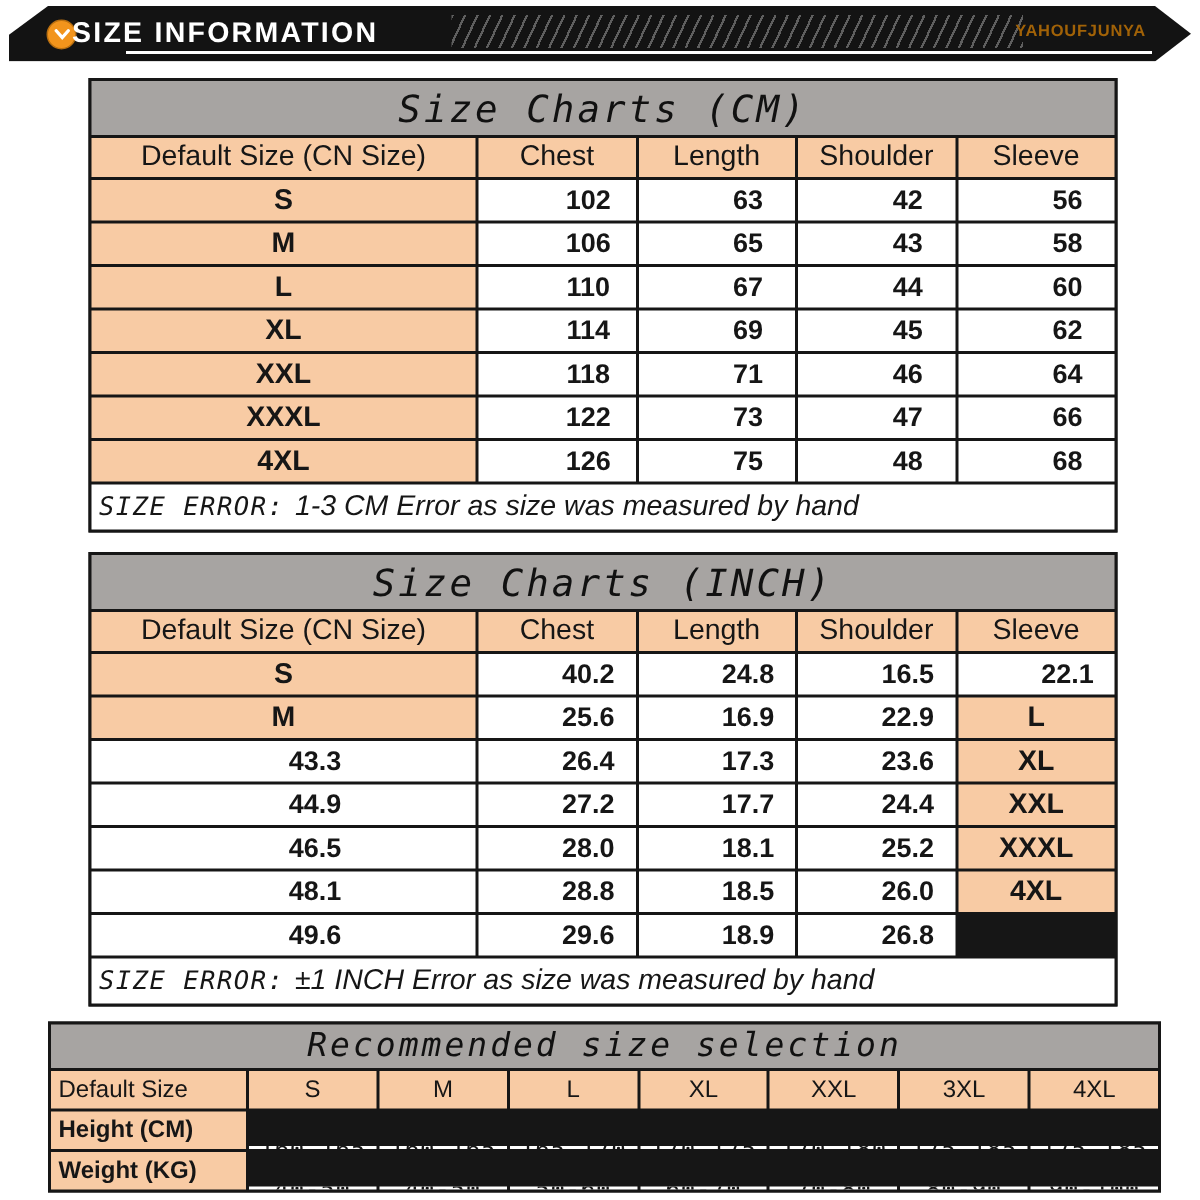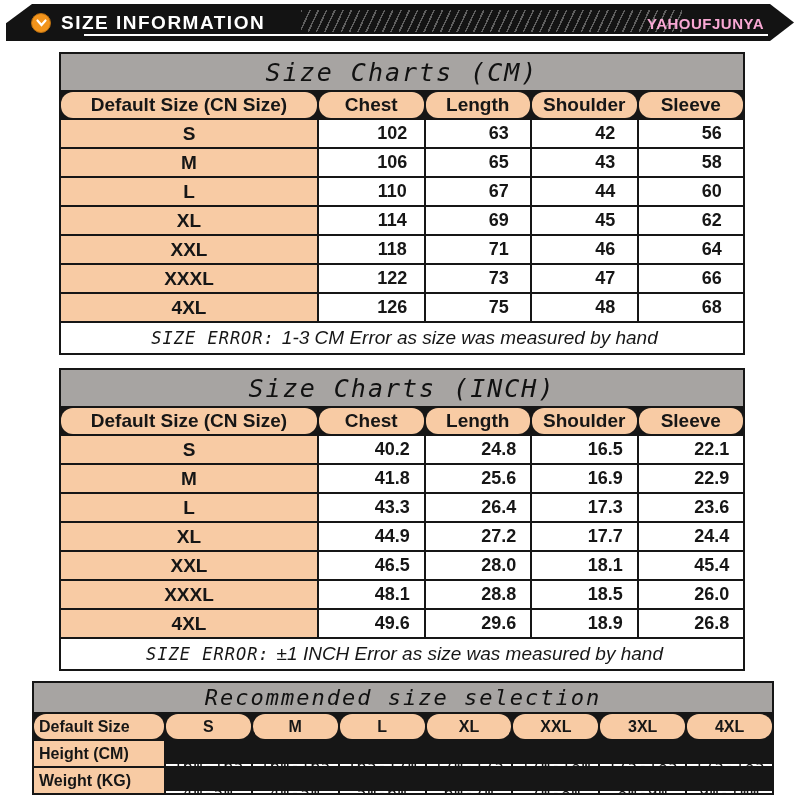--- a/index.html
+++ b/index.html
@@ -16,40 +16,40 @@
     position:absolute;left:295px;right:112px;top:6px;bottom:9px;
     background:repeating-linear-gradient(115deg, rgba(255,255,255,.32) 0 1.5px, transparent 1.5px 7.5px);
   }
   .banner-underline{position:absolute;left:78px;right:26px;bottom:5px;height:2px;background:#ffffff;}
   .icon-circle{
     position:absolute;left:25px;top:9px;width:20px;height:20px;border-radius:50%;
     background:#F2941C;border:1px solid #b96f10;box-sizing:border-box;
     display:flex;align-items:center;justify-content:center;
   }
   .banner-title{
-    position:absolute;left:55px;top:8px;color:#fff;font-size:19px;font-weight:bold;
+    position:absolute;left:42px;top:8px;color:#fff;font-size:19px;font-weight:bold;
     letter-spacing:1.5px;
   }
   .brand{
-    position:absolute;right:30px;top:11px;color:#f9a8d4;font-size:15px;font-weight:bold;letter-spacing:.5px;
+    position:absolute;right:30px;top:11px;color:#a16207;font-size:11px;font-weight:bold;letter-spacing:.5px;
   }
   
   .tbl{
     position:absolute;background:#161616;border:2px solid #161616;display:grid;gap:2px;box-sizing:content-box;
   }
   .cell{display:flex;align-items:center;justify-content:center;background:#ffffff;overflow:hidden;}
   .peach{background:#F8CBA4;}
   .gray{background:#A7A4A2;}
   .span-all{grid-column:1 / -1;font-style:italic;}
   .cjk{font-family:"DejaVu Sans Mono", monospace;font-weight:normal;}
   .t-title{font-size:25px;letter-spacing:2px;color:#111;}
-  .th{font-weight:bold;font-size:19px;border-radius:12px;}
+  .th{font-weight:normal;font-size:19px;}
   .size-lbl{font-weight:bold;font-size:19px;}
   .val{font-weight:bold;font-size:18px;padding-left:42px;}
-  .note{justify-content:center;padding-left:5px;gap:7px;}
+  .note{justify-content:flex-start;padding-left:5px;gap:7px;}
   .note-prefix{font-family:"DejaVu Sans Mono", monospace;font-size:17px;letter-spacing:1px;}
   .note-text{font-size:19px;}
   #tbl-cm{left:59px;top:52px;width:682px;
     grid-template-columns:256px 1fr 1fr 1fr 1fr;
     grid-template-rows:36px 26px repeat(7,27px) 30px;}
   #tbl-inch{left:59px;top:368px;width:682px;
     grid-template-columns:256px 1fr 1fr 1fr 1fr;
     grid-template-rows:36px 26px repeat(7,27px) 30px;}
   #tbl-rec{left:32px;top:681px;width:738px;
     grid-template-columns:130px repeat(7,1fr);
@@ -141,42 +141,41 @@
   <div class="cell peach th">Shoulder</div>
   <div class="cell peach th">Sleeve</div>
 
   <div class="cell peach size-lbl">S</div>
   <div class="cell val">40.2</div>
   <div class="cell val">24.8</div>
   <div class="cell val">16.5</div>
   <div class="cell val">22.1</div>
 
   <div class="cell peach size-lbl">M</div>
-  <div class="cell val">41.8</div>
   <div class="cell val">25.6</div>
   <div class="cell val">16.9</div>
   <div class="cell val">22.9</div>
 
   <div class="cell peach size-lbl">L</div>
   <div class="cell val">43.3</div>
   <div class="cell val">26.4</div>
   <div class="cell val">17.3</div>
   <div class="cell val">23.6</div>
 
   <div class="cell peach size-lbl">XL</div>
   <div class="cell val">44.9</div>
   <div class="cell val">27.2</div>
   <div class="cell val">17.7</div>
   <div class="cell val">24.4</div>
 
   <div class="cell peach size-lbl">XXL</div>
   <div class="cell val">46.5</div>
   <div class="cell val">28.0</div>
   <div class="cell val">18.1</div>
-  <div class="cell val">45.4</div>
+  <div class="cell val">25.2</div>
 
   <div class="cell peach size-lbl">XXXL</div>
   <div class="cell val">48.1</div>
   <div class="cell val">28.8</div>
   <div class="cell val">18.5</div>
   <div class="cell val">26.0</div>
 
   <div class="cell peach size-lbl">4XL</div>
   <div class="cell val">49.6</div>
   <div class="cell val">29.6</div>

